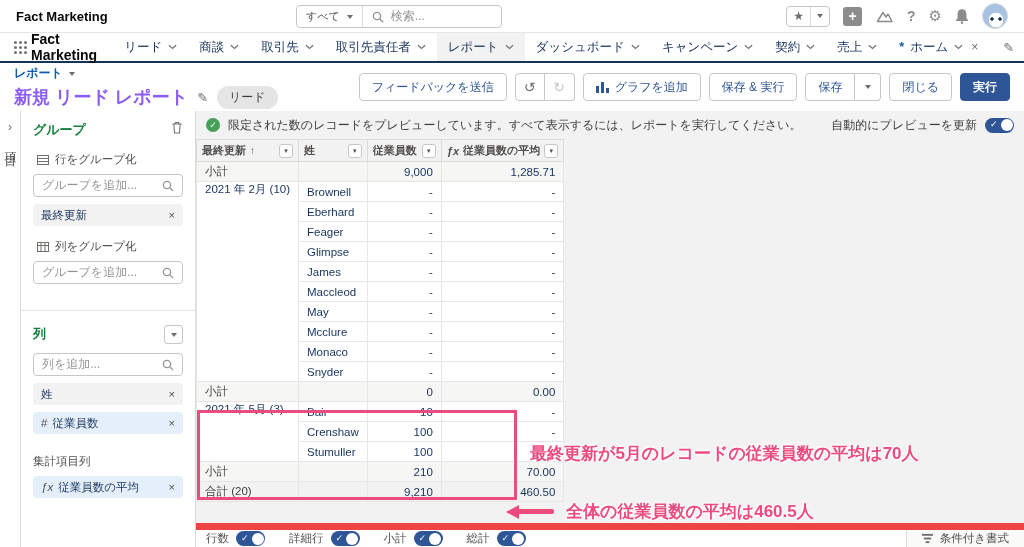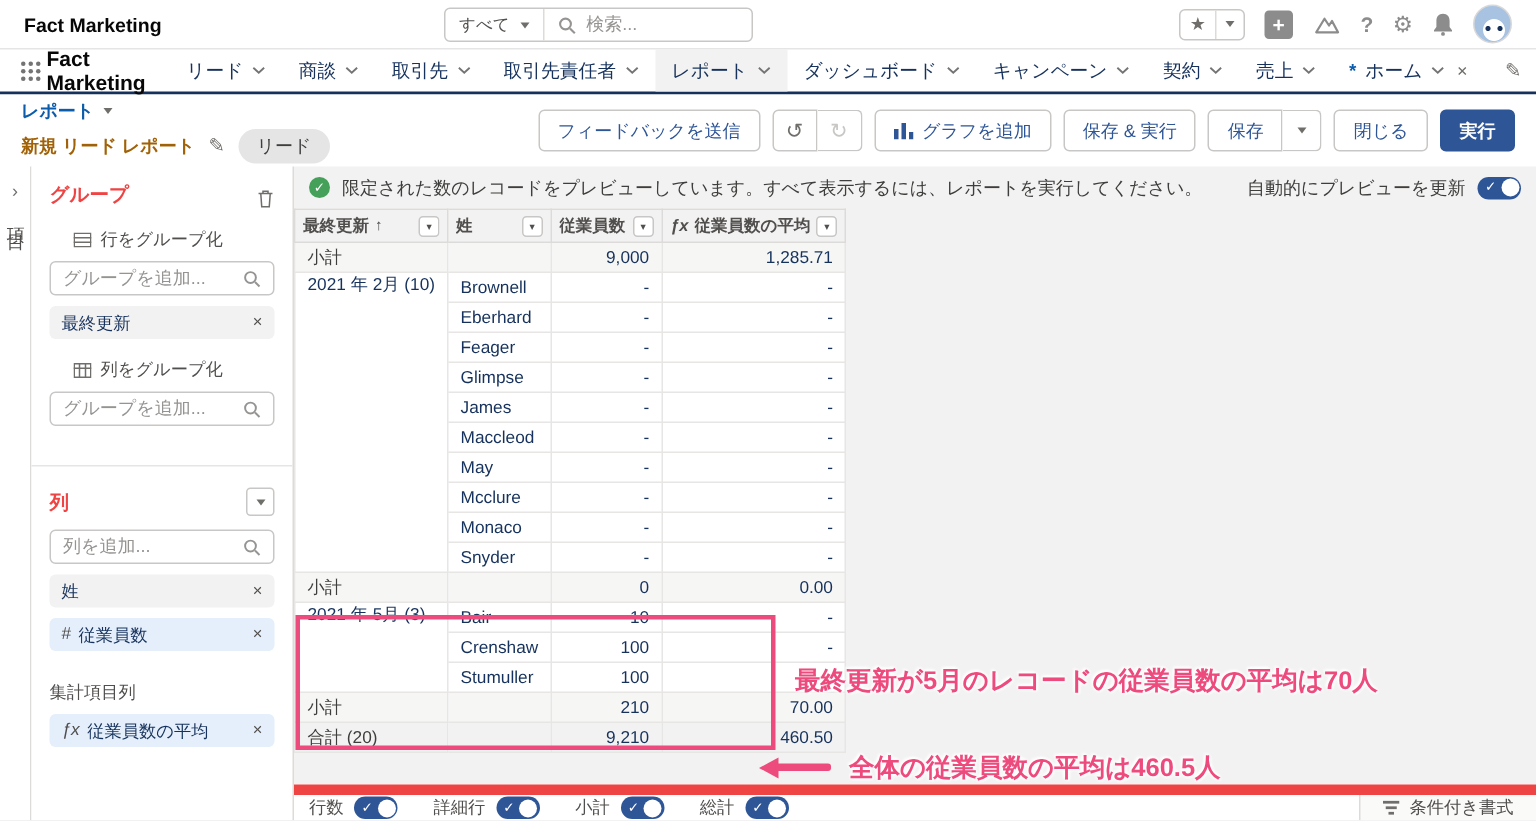--- a/index.html
+++ b/index.html
@@ -41,21 +41,21 @@
   .tab.active { background:#f2f2f2; }
   .tab .tabx { color:#706e6b; font-size:12px; margin-left:2px; }
   .tstar { color:#0b5cab; font-weight:bold; }
   .navpencil { margin-left:auto; display:flex; align-items:center; padding:0 14px; color:#706e6b; font-size:13px; }
 
   
   .rhdr { height:48px; display:flex; align-items:center; justify-content:space-between; padding:0 14px; background:#fff; }
   .rh-left { display:flex; flex-direction:column; gap:3px; }
   .crumb { display:flex; align-items:center; gap:6px; font-size:12px; color:#0b5cab; font-weight:bold; }
   .titlerow { display:flex; align-items:center; gap:9px; }
-  .rtitle { font-size:12px; font-weight:bold; color:#a16207; }
+  .rtitle { font-size:18px; font-weight:bold; color:#8b5cf6; }
   .tpencil { color:#706e6b; font-size:13px; }
   .objbadge { background:#e5e5e5; color:#3e3e3c; font-size:12px; padding:3px 12px; border-radius:12px; }
   .rh-right { display:flex; align-items:center; gap:8px; }
   .btn { height:28px; padding:0 12px; border:1px solid #c9c7c5; border-radius:4px; background:#fff; color:#2e5596; font-size:12px; display:flex; align-items:center; gap:6px; white-space:nowrap; cursor:default; }
   .btngroup { display:flex; }
   .btngroup .btn { border-radius:0; border-left-width:0; }
   .btngroup .btn:first-child { border-radius:4px 0 0 4px; border-left-width:1px; }
   .btngroup .btn:last-child { border-radius:0 4px 4px 0; }
   .sq { width:30px; padding:0; justify-content:center; color:#706e6b; font-size:14px; }
   .sq.dis { color:#c9c7c5; }
@@ -68,22 +68,22 @@
   .rail .chev { color:#706e6b; font-size:12px; }
   .rail .vlabel { writing-mode:vertical-rl; font-size:12px; color:#514f4d; letter-spacing:3px; }
 
   .sidebar { width:175px; background:#fff; border-right:1px solid #dddbda; font-size:12px; }
   .sb-tabs { display:flex; height:30px; border-bottom:1px solid #dddbda; }
   .sb-tab { flex:1; display:flex; align-items:center; justify-content:center; gap:5px; color:#514f4d; position:relative; font-size:12px; cursor:default; }
   .sb-tab.active { font-weight:bold; color:#080707; }
   .sb-tab.active::after { content:""; position:absolute; left:2px; right:2px; bottom:-1px; height:3px; background:#0176d3; }
   .fbadge { min-width:15px; height:15px; border-radius:8px; background:#0176d3; color:#fff; font-size:10px; display:flex; align-items:center; justify-content:center; padding:0 3px; font-weight:bold; }
   .sb-content { padding:10px 12px 0; }
-  .sec-title { display:flex; align-items:flex-end; justify-content:space-between; font-size:13px; font-weight:bold; color:#ef4444; }
-  .sub-label { display:flex; align-items:center; gap:6px; color:#514f4d; font-size:11.5px; margin:13px 16px 7px; }
+  .sec-title { display:flex; align-items:flex-start; justify-content:space-between; font-size:13px; font-weight:bold; color:#15803d; }
+  .sub-label { display:flex; align-items:center; gap:6px; color:#514f4d; font-size:11.5px; margin:13px 4px 7px; }
   .sb-input { height:23px; border:1px solid #c9c7c5; border-radius:4px; background:#fff; display:flex; align-items:center; justify-content:space-between; padding:0 8px; color:#969492; font-size:12px; }
   .pill { height:22px; border-radius:4px; background:#f3f2f2; display:flex; align-items:center; justify-content:space-between; padding:0 8px; margin-top:7px; color:#16325c; font-size:11.5px; cursor:default; }
   .pill.blue { background:#e4effb; }
   .pill .px { color:#514f4d; font-size:11px; }
   .pill .plabel { display:flex; gap:5px; align-items:center; }
   .pill .prefix { color:#514f4d; }
   .pill .prefix.fxp { font-style:italic; }
   .sb-divider { height:1px; background:#e5e5e5; margin:26px -12px 14px; }
   .minidd { width:19px; height:19px; border:1px solid #c9c7c5; border-radius:3px; display:flex; align-items:center; justify-content:center; background:#fff; }
   .agg-title { color:#514f4d; font-size:11.5px; margin-top:20px; }

